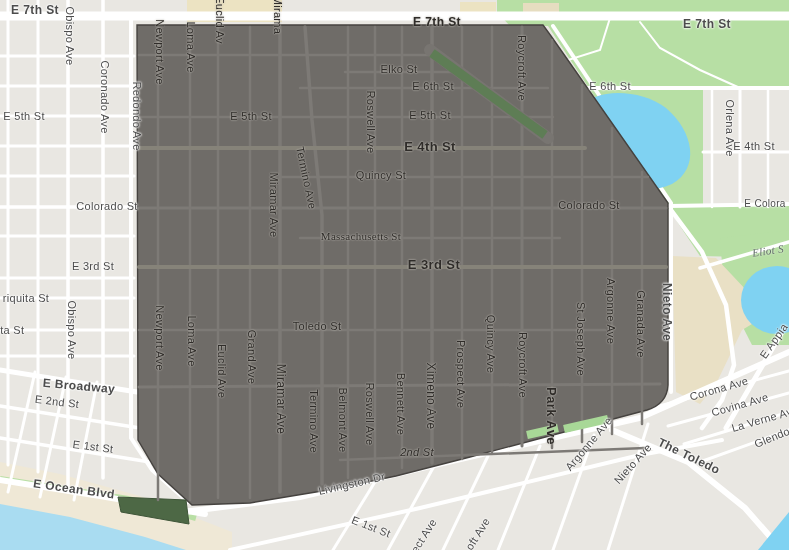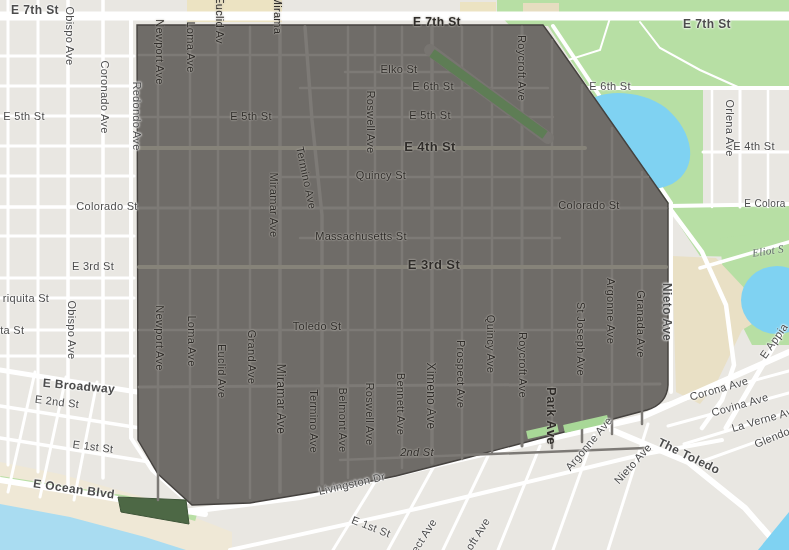--- a/index.html
+++ b/index.html
@@ -142,21 +142,21 @@
       <div class="lbl poly" style="left: 399px; top: 69px; font-size: 11px; --r: 0deg;">Elko St</div>
       <div class="lbl poly" style="left: 433px; top: 86px; font-size: 11px; --r: 0deg;">E 6th St</div>
       <div class="lbl out" style="left: 610px; top: 86px; font-size: 11px; --r: 0deg;">E 6th St</div>
       <div class="lbl poly" style="left: 430px; top: 115px; font-size: 11px; --r: 0deg;">E 5th St</div>
       <div class="lbl poly big" style="left: 430px; top: 146px; font-size: 13px; --r: 0deg;">E 4th St</div>
       <div class="lbl out" style="left: 754px; top: 146px; font-size: 11px; --r: 0deg;">E 4th St</div>
       <div class="lbl poly" style="left: 381px; top: 175px; font-size: 11px; --r: 0deg;">Quincy St</div>
       <div class="lbl out" style="left: 107px; top: 206px; font-size: 11px; --r: 0deg;">Colorado St</div>
       <div class="lbl poly" style="left: 589px; top: 205px; font-size: 11px; --r: 0deg;">Colorado St</div>
       <div class="lbl out" style="left: 765px; top: 204px; font-size: 10px; --r: 0deg;">E Colora</div>
-      <div class="lbl poly" style="left: 361px; top: 236px; font-size: 11px; --r: 0deg;">Massachusetts St</div>
+      <div class="lbl poly" style="left: 361px; top: 236px; font-size: 11px; font-family: Liberation Serif, serif; --r: 0deg;">Massachusetts St</div>
       <div class="lbl out" style="left: 93px; top: 266px; font-size: 11px; --r: 0deg;">E 3rd St</div>
       <div class="lbl poly big" style="left: 434px; top: 264px; font-size: 13px; --r: 0deg;">E 3rd St</div>
       <div class="lbl out" style="left: 26px; top: 298px; font-size: 11px; --r: 0deg;">riquita St</div>
       <div class="lbl out" style="left: 8px; top: 330px; font-size: 11px; --r: 0deg;">ista St</div>
       <div class="lbl poly" style="left: 317px; top: 326px; font-size: 11px; --r: 0deg;">Toledo St</div>
       <div class="lbl out big" style="left: 79px; top: 386px; font-size: 12px; --r: 5deg;">E Broadway</div>
       <div class="lbl out" style="left: 57px; top: 402px; font-size: 11px; --r: 7deg;">E 2nd St</div>
       <div class="lbl out" style="left: 93px; top: 447px; font-size: 11px; --r: 7deg;">E 1st St</div>
       <div class="lbl out big" style="left: 74px; top: 489px; font-size: 12px; --r: 8deg;">E Ocean Blvd</div>
       <div class="lbl poly" style="left: 417px; top: 452px; font-size: 11px; font-style: italic; --r: 0deg;">2nd St</div>

